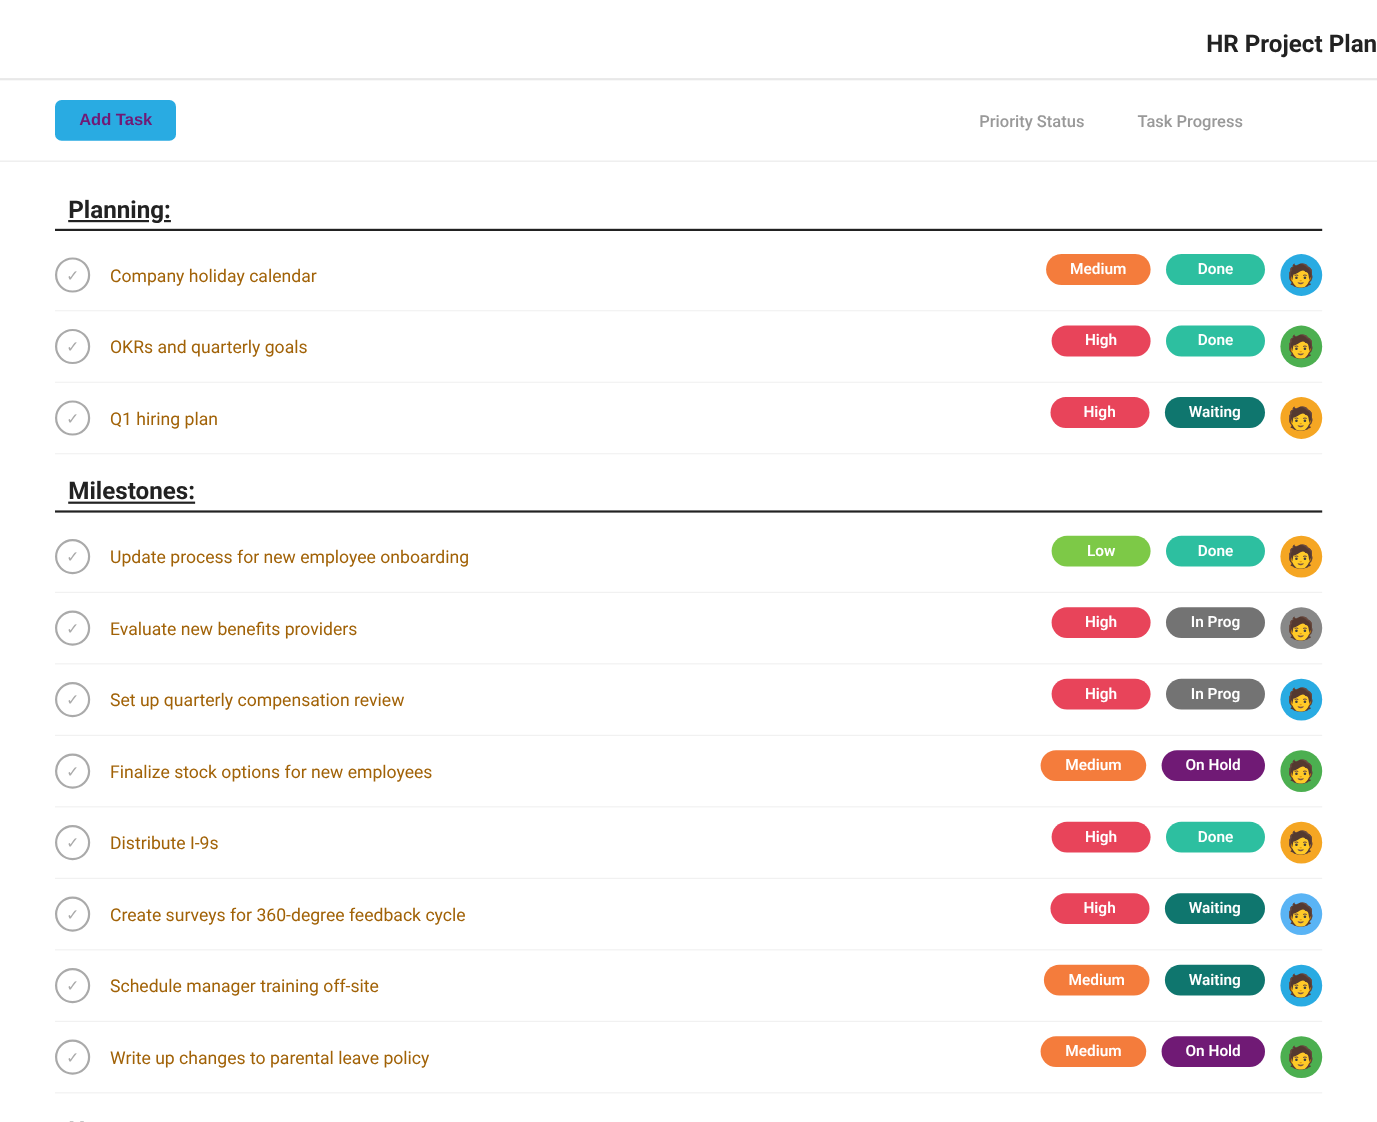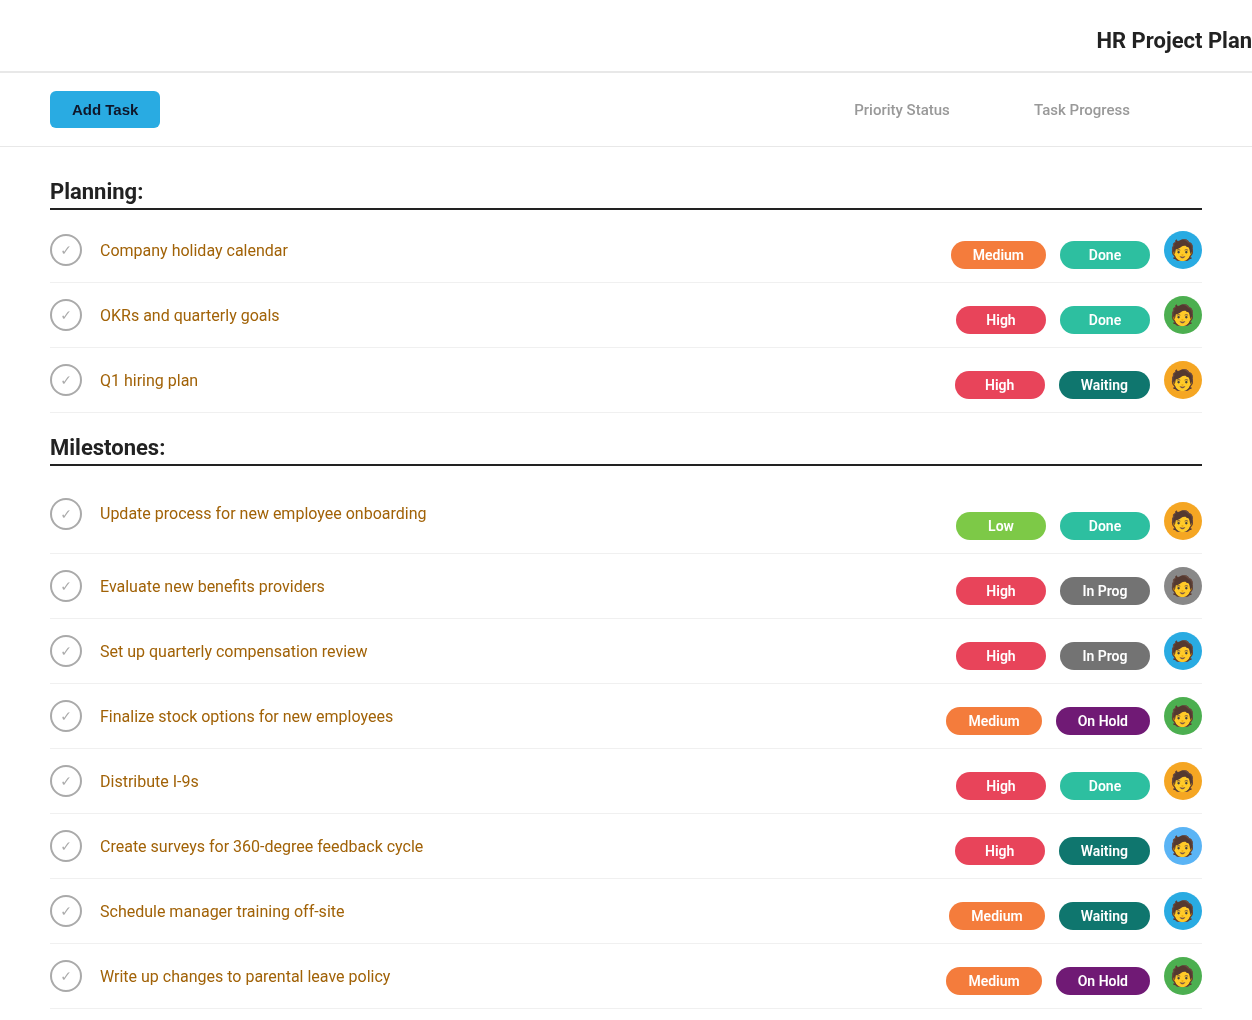--- a/index.html
+++ b/index.html
@@ -18,47 +18,48 @@
       border-bottom: 2px solid #e8e8e8;
     }
     .toolbar {
       display: flex;
       align-items: center;
       padding: 18px 50px;
       border-bottom: 1px solid #e8e8e8;
     }
     .add-task-btn {
       background: #29abe2;
-      color: #0f172a;
+      color: #701a75;
       border: none;
       border-radius: 6px;
       padding: 10px 22px;
       font-size: 15px;
       font-weight: 600;
       cursor: pointer;
     }
     .col-headers {
       display: flex;
       margin-left: auto;
-      gap: 60px;
+      gap: 24px;
       color: #999;
       font-size: 15px;
       font-weight: 500;
     }
     .col-header {
       width: 120px;
       text-align: center;
     }
     .content {
       padding: 10px 50px 30px;
     }
     .section-title {
       font-size: 22px;
       font-weight: 700;
-      margin: 22px 0 4px;
+      margin: 22px 12px 4px;
+      text-decoration: underline;
     }
     .section-divider {
       border: none;
       border-top: 2px solid #222;
       margin-bottom: 8px;
     }
     .task-row {
       display: flex;
       align-items: center;
       padding: 13px 0;
@@ -77,37 +78,37 @@
       color: #aaa;
       font-size: 14px;
     }
     .task-name {
       flex: 1;
       font-size: 16px;
       color: #a16207;
     }
     .task-badges {
       display: flex;
-      align-items: flex-end;
+      align-items: flex-start;
       gap: 14px;
       margin-left: auto;
     }
     .badge {
       border-radius: 30px;
       padding: 6px 22px;
       font-size: 14px;
       font-weight: 600;
       color: #fff;
       min-width: 90px;
       text-align: center;
       display: inline-block;
     }
     .badge-priority-high { background: #e8445a; }
     .badge-priority-medium { background: #f47c3c; }
-    .badge-priority-low { background: #7dc947; margin-top: 25px; }
+    .badge-priority-low { background: #7dc947; }
     .badge-status-done { background: #2dbfa0; }
     .badge-status-waiting { background: #0f766e; }
     .badge-status-inprog { background: #737373; }
     .badge-status-onhold { background: #701a75; }
     .avatar {
       width: 38px;
       height: 38px;
       border-radius: 50%;
       display: flex;
       align-items: center;

